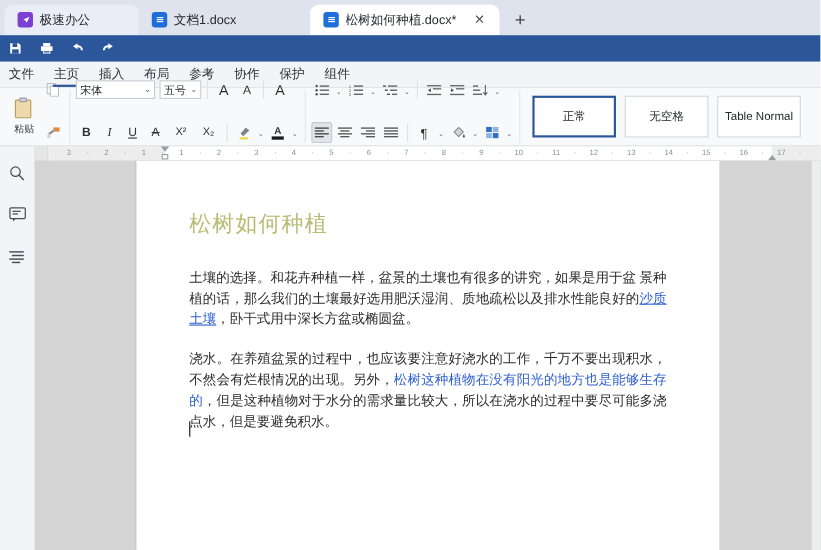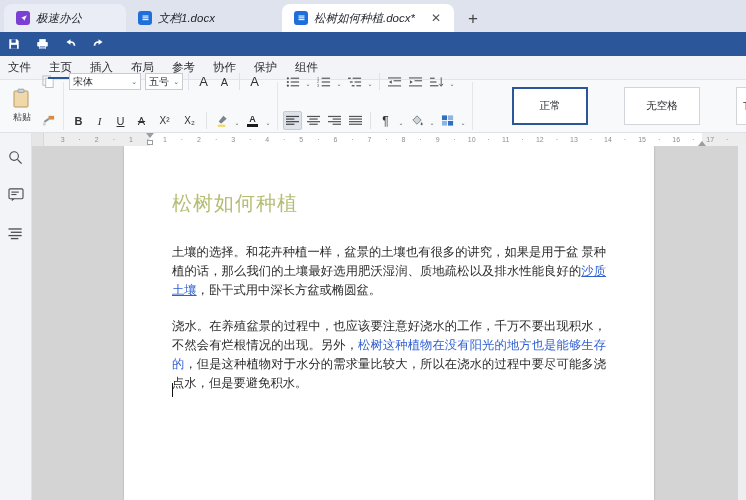--- a/index.html
+++ b/index.html
@@ -35,21 +35,21 @@
   .tab.inactive { background: #dfe3ee; width: 156px; }
   .tab.active { background: #ffffff; width: 172px; }
   .tab-icon {
     width: 14px; height: 14px;
     flex: 0 0 14px;
     border-radius: 3px;
     display: flex; align-items: center; justify-content: center;
   }
   .tab-icon.rocket { background: #7b3fd4; }
   .tab-icon.doc { background: #1e6fd9; }
-  .tab-label { overflow: hidden; text-overflow: ellipsis; font-style: italic; }
+  .tab-label { overflow: hidden; text-overflow: ellipsis; }
   .tab-close {
     margin-left: auto;
     width: 16px; height: 16px;
     display: flex; align-items: center; justify-content: center;
     color: #555; font-size: 12px; line-height: 1;
     border-radius: 3px;
   }
   .tab-newbtn {
     width: 26px; height: 26px;
     margin: 0 0 1px 6px;
@@ -174,21 +174,21 @@
   .mini-caret { font-size: 6px; color: #5a5d62; width: 8px; display:flex; align-items:flex-end; justify-content:center; height: 19px; padding-bottom:4px; }
   .vsep { width: 1px; height: 17px; background: #dfe1e6; margin: 0 3px; }
 
   
   .styles { display: flex; align-items: center; gap: 8px; padding: 0 6px; }
   .style-box {
     width: 76px; height: 38px;
     background: #ffffff;
     border: 1px solid #d2d5da;
     display: flex; align-items: center; justify-content: center;
-    font-size: 10.5px; color: #26292e; margin-left: 28px;
+    font-size: 10.5px; color: #26292e;
   }
   .style-box.sel { border: 2px solid #2b579a; }
 
   
   .workarea { display: flex; height: 367px; background: #d4d4d4; }
   .leftbar {
     width: 32px;
     background: #f3f4f7;
     display: flex;
     flex-direction: column;

